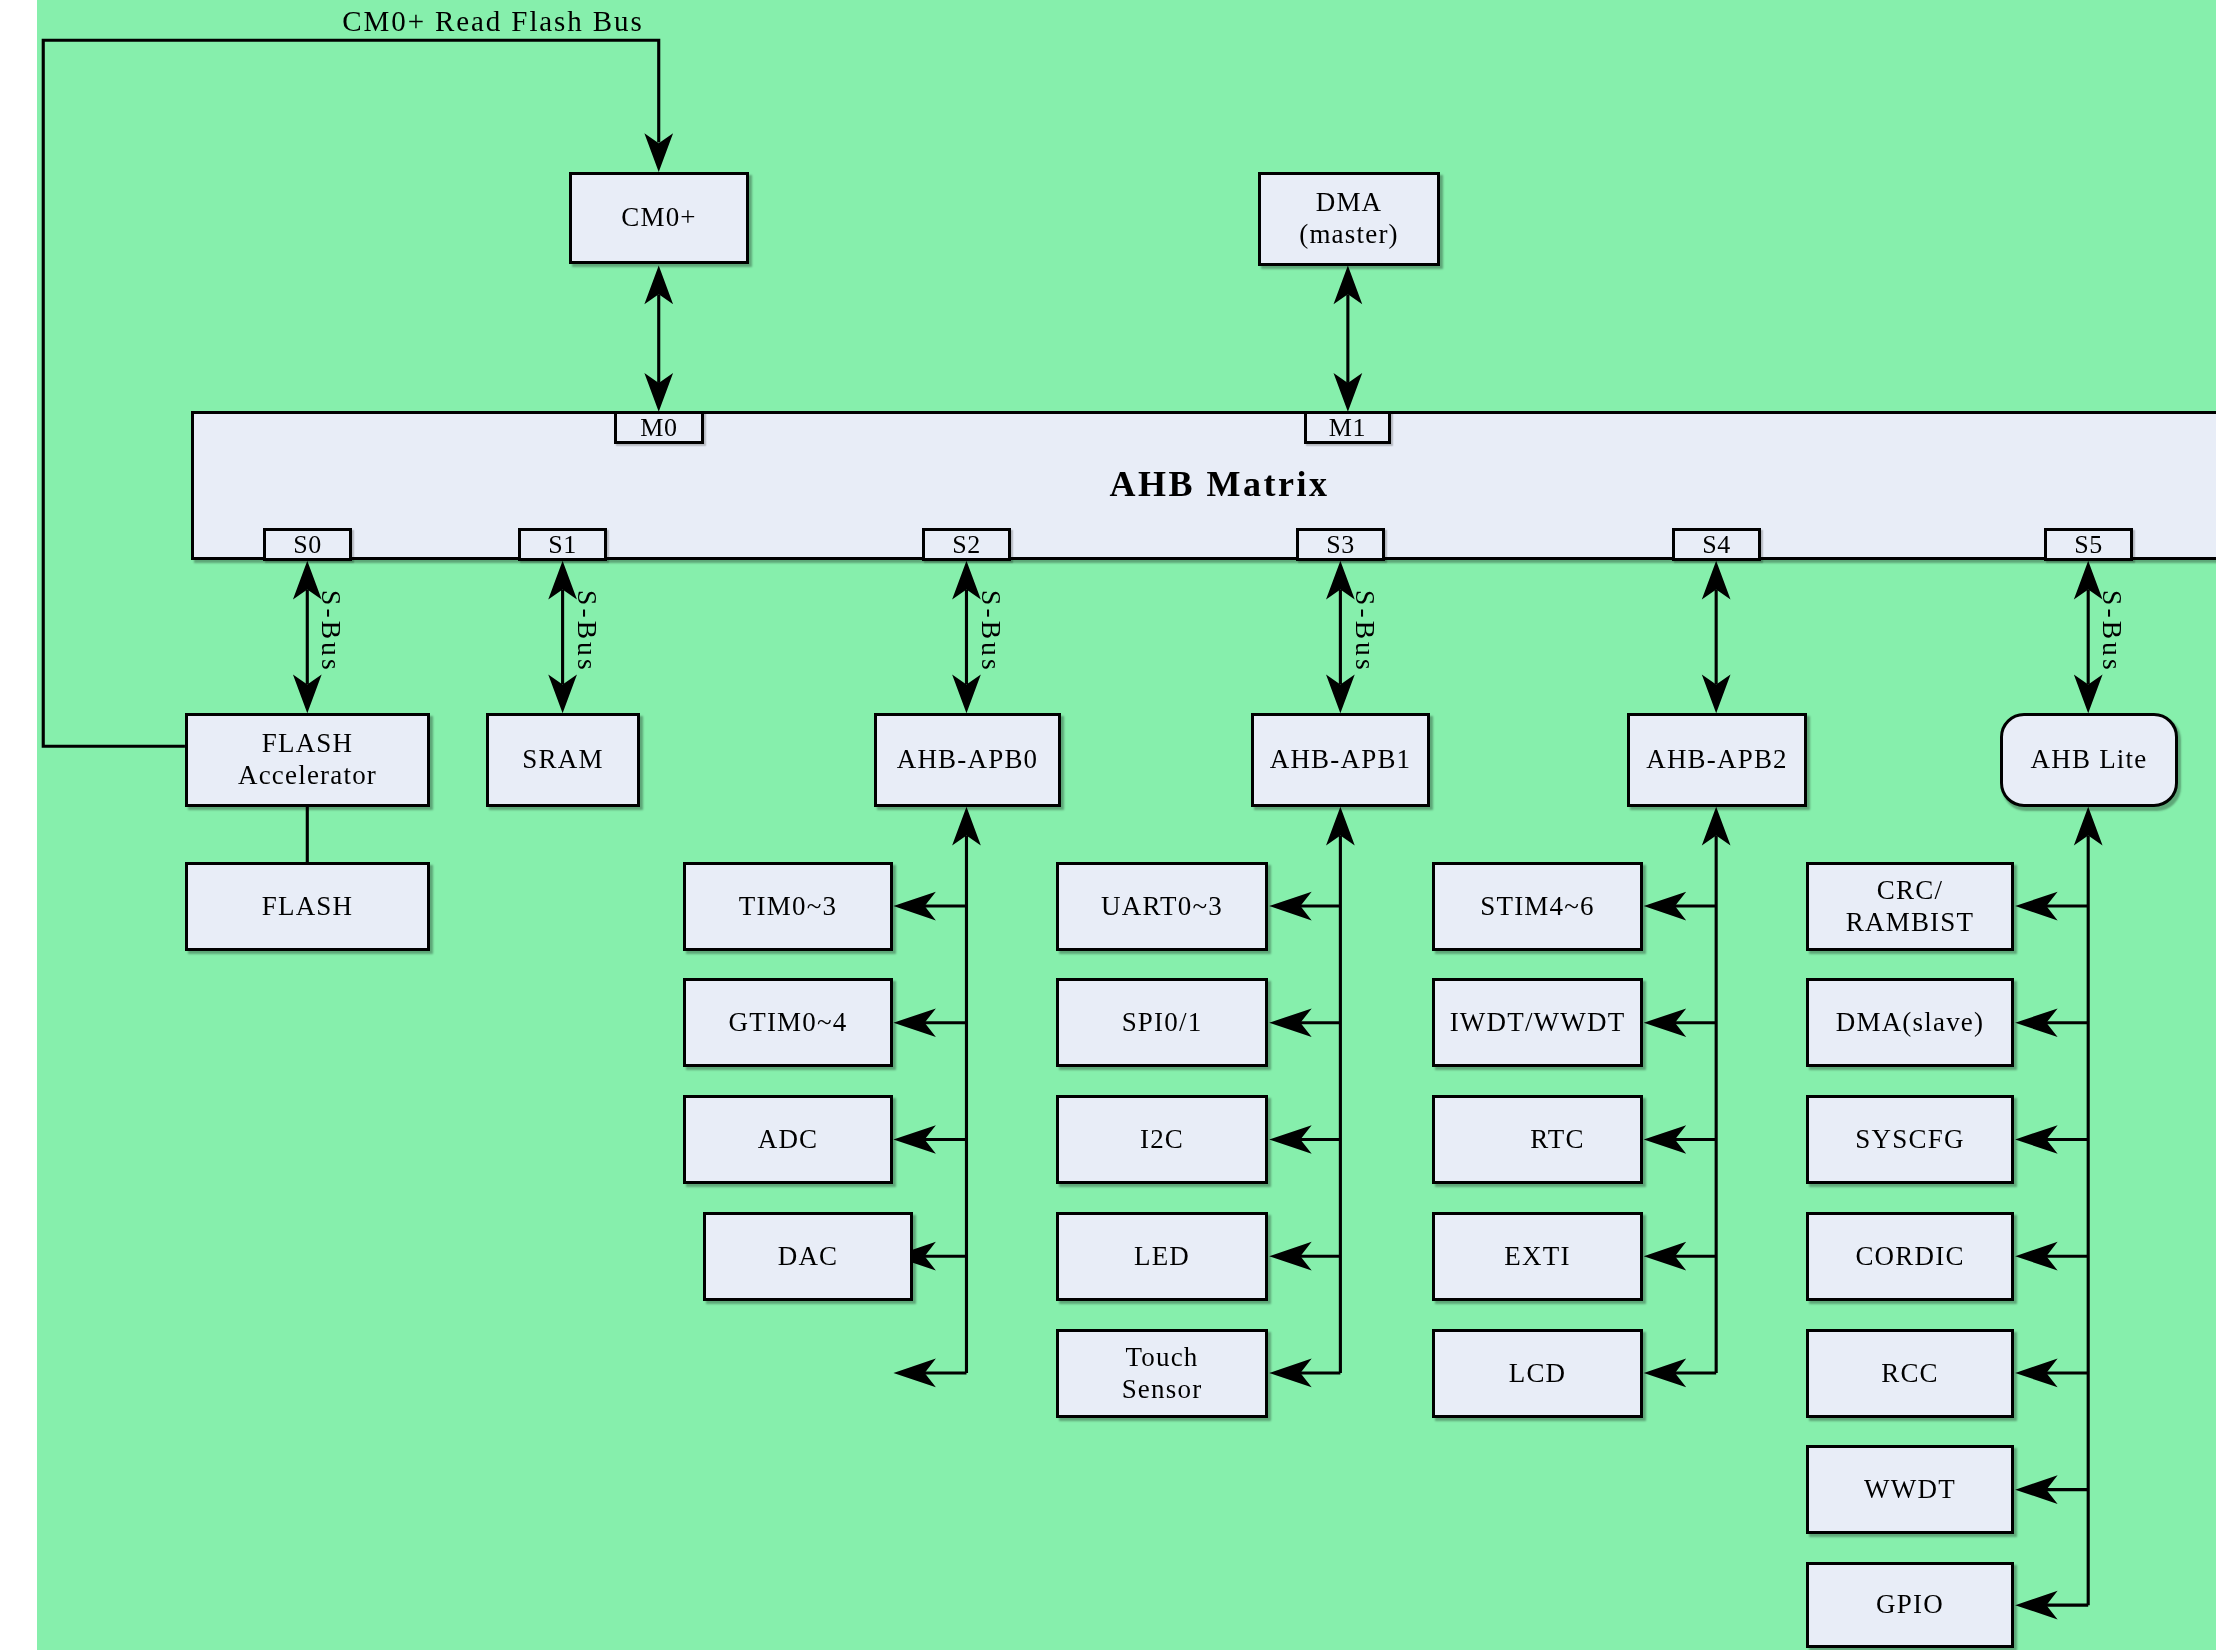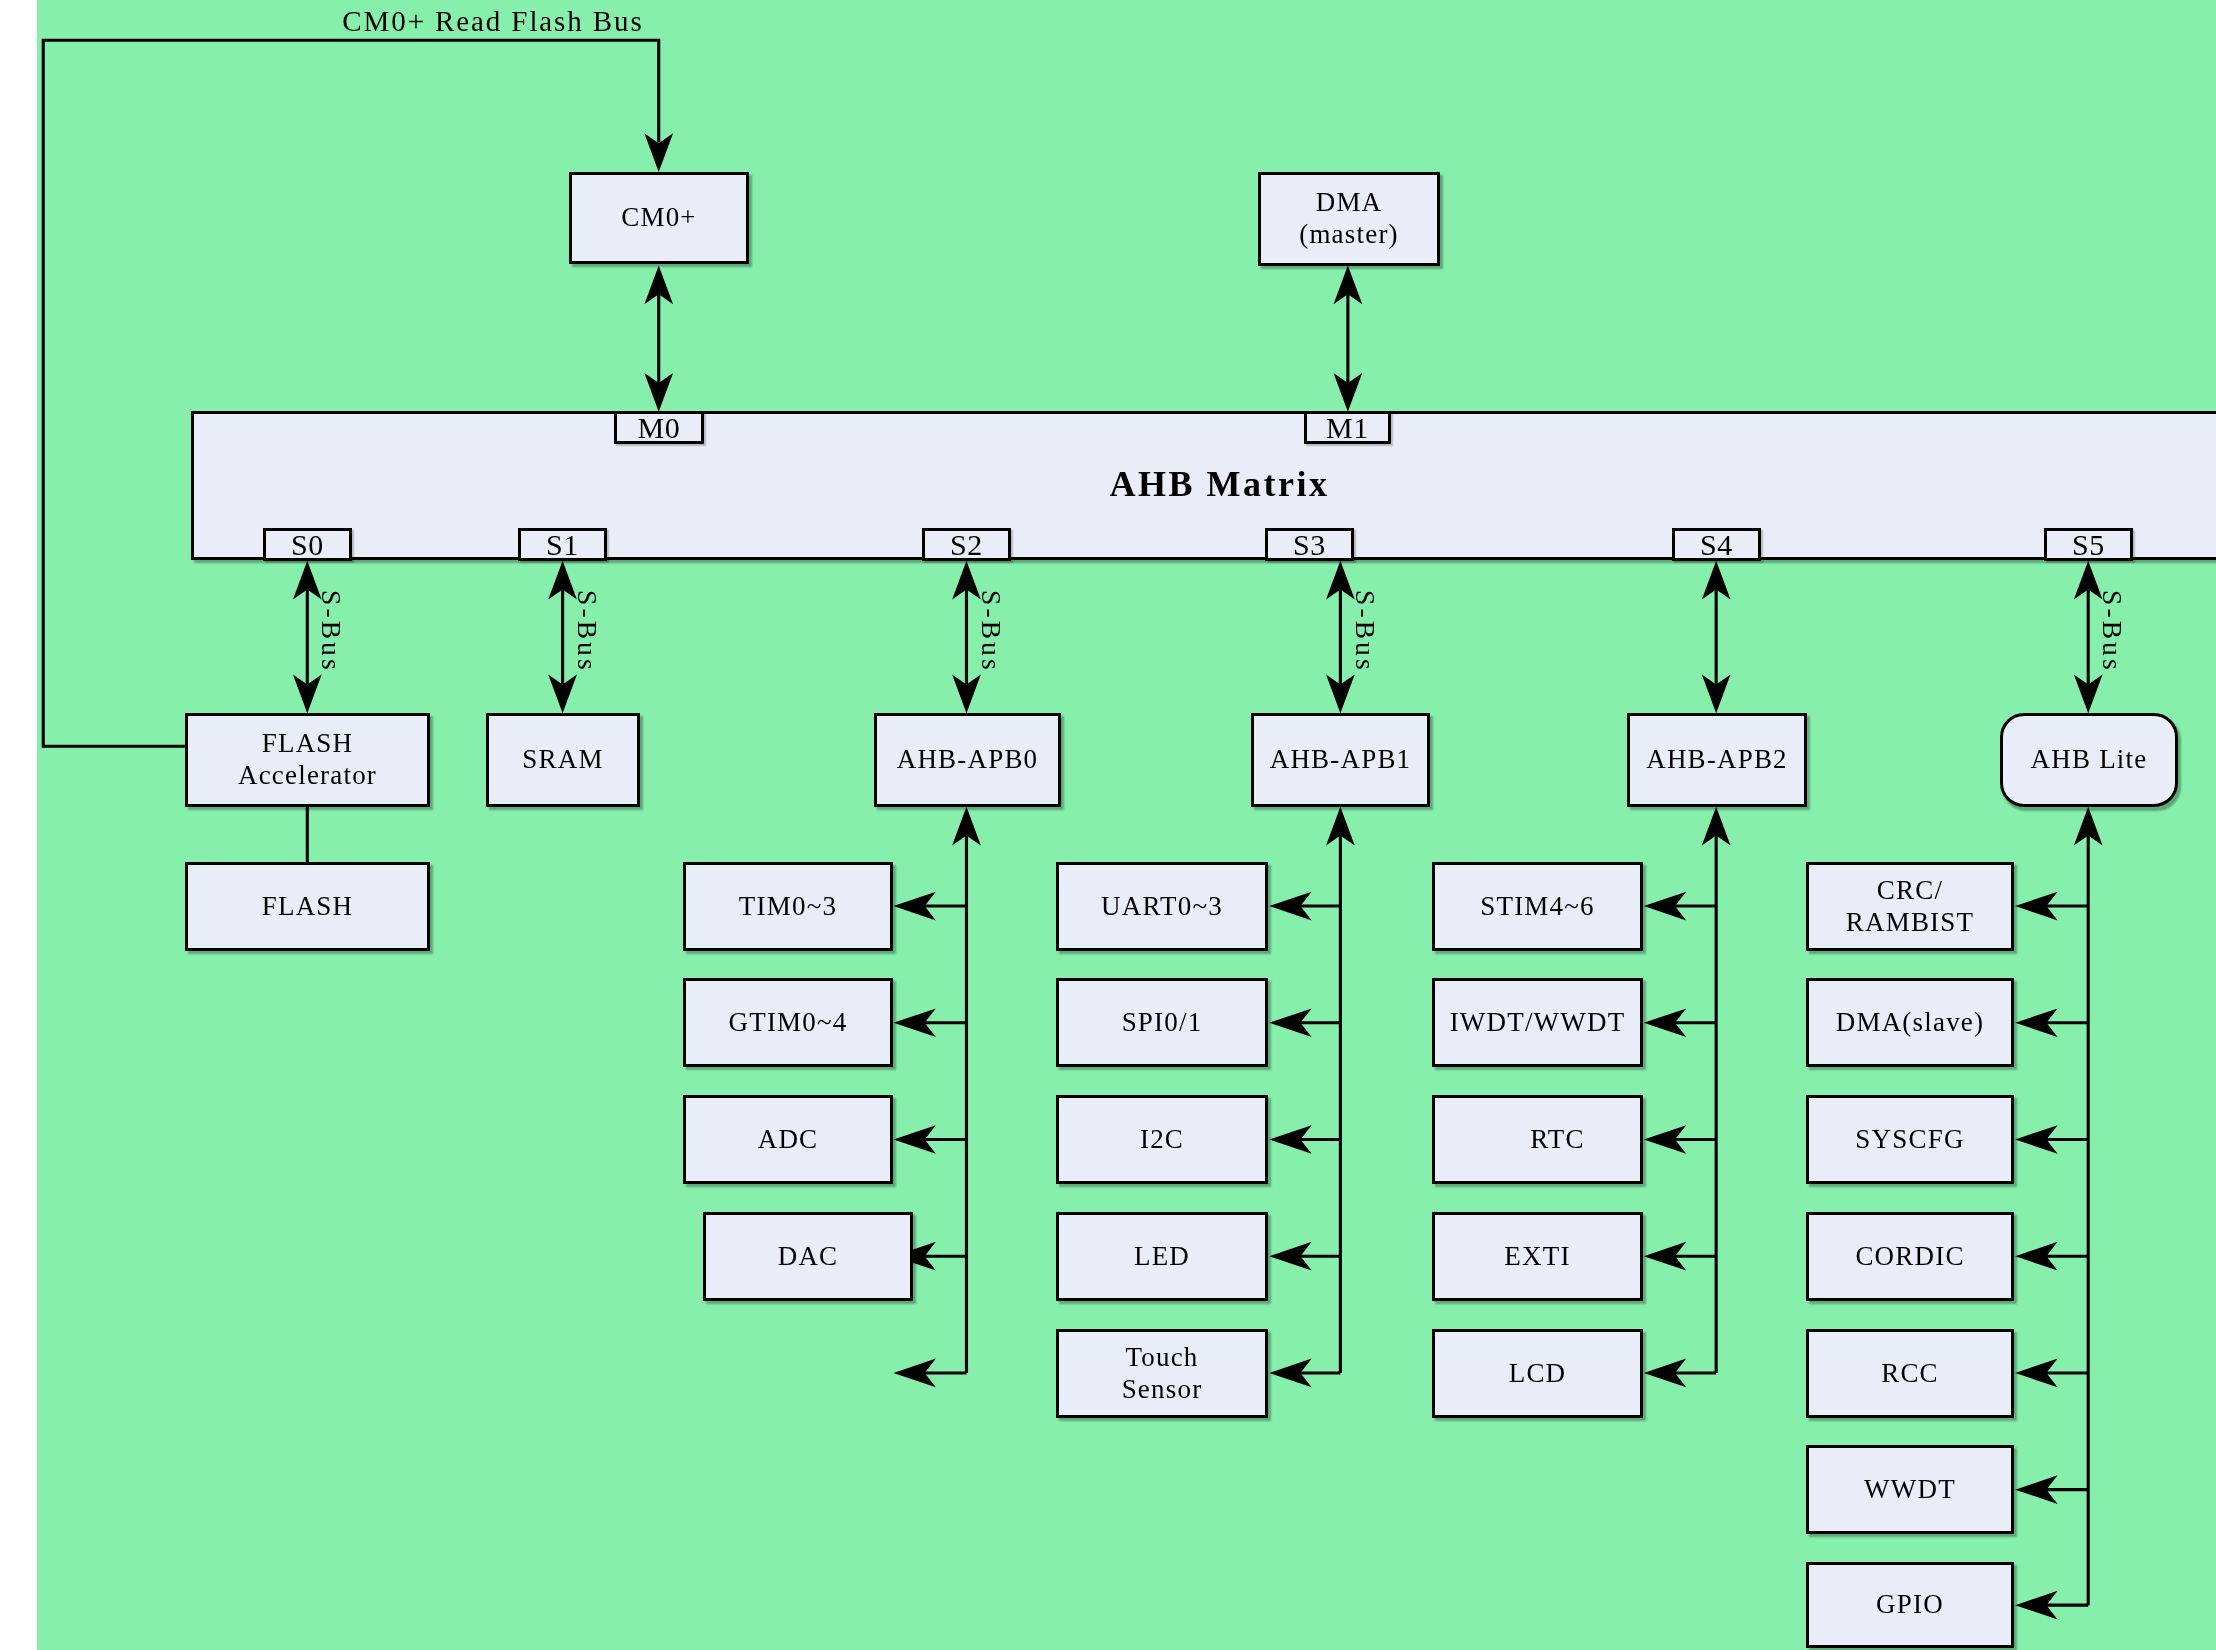--- a/index.html
+++ b/index.html
@@ -26,21 +26,21 @@
   }
   .matrix-title{
     position:absolute;left:0;right:0;top:49px;
     text-align:center;font-size:36px;font-weight:bold;letter-spacing:2.5px;
   }
   .port{
     position:absolute;
     display:flex;align-items:center;justify-content:center;
     background:var(--fill,#E8EDF7);
     border:3.1px solid #000;
-    font-size:30px;letter-spacing:0.6px;
+    font-size:26px;letter-spacing:0.6px;
     box-sizing:border-box;
     box-shadow:1.9px 1.9px 1.2px rgba(0,0,0,0.22);
   }
   .sbus{
     position:absolute;
     transform:rotate(90deg);transform-origin:0 0;
     font-size:27.5px;letter-spacing:3.1px;white-space:nowrap;
   }
   .top-label{
     position:absolute;text-align:center;
@@ -142,21 +142,21 @@
 
   <div class="matrix" style="left:154px;top:411px;width:2057px;height:149px;">
     <div class="matrix-title">AHB Matrix</div>
   </div>
 
   <div class="port" style="left:577px;top:411px;width:90px;height:33px;">M0</div>
   <div class="port" style="left:1267px;top:411px;width:87px;height:33px;">M1</div>
   <div class="port" style="left:226px;top:528px;width:89px;height:33px;">S0</div>
   <div class="port" style="left:481px;top:528px;width:89px;height:33px;">S1</div>
   <div class="port" style="left:885px;top:528px;width:89px;height:33px;">S2</div>
-  <div class="port" style="left:1228px;top:528px;width:89px;height:33px;">S3</div>
+  <div class="port" style="left:1259px;top:528px;width:89px;height:33px;">S3</div>
   <div class="port" style="left:1635px;top:528px;width:89px;height:33px;">S4</div>
   <div class="port" style="left:2007px;top:528px;width:89px;height:33px;">S5</div>
 
   <div class="sbus" style="left:310px;top:590px;">S-Bus</div>
   <div class="sbus" style="left:566px;top:590px;">S-Bus</div>
   <div class="sbus" style="left:970px;top:590px;">S-Bus</div>
   <div class="sbus" style="left:1344px;top:590px;">S-Bus</div>
   <div class="sbus" style="left:2091px;top:590px;">S-Bus</div>
 
   <div class="box" style="left:148px;top:713px;width:245px;height:94px;">FLASH

